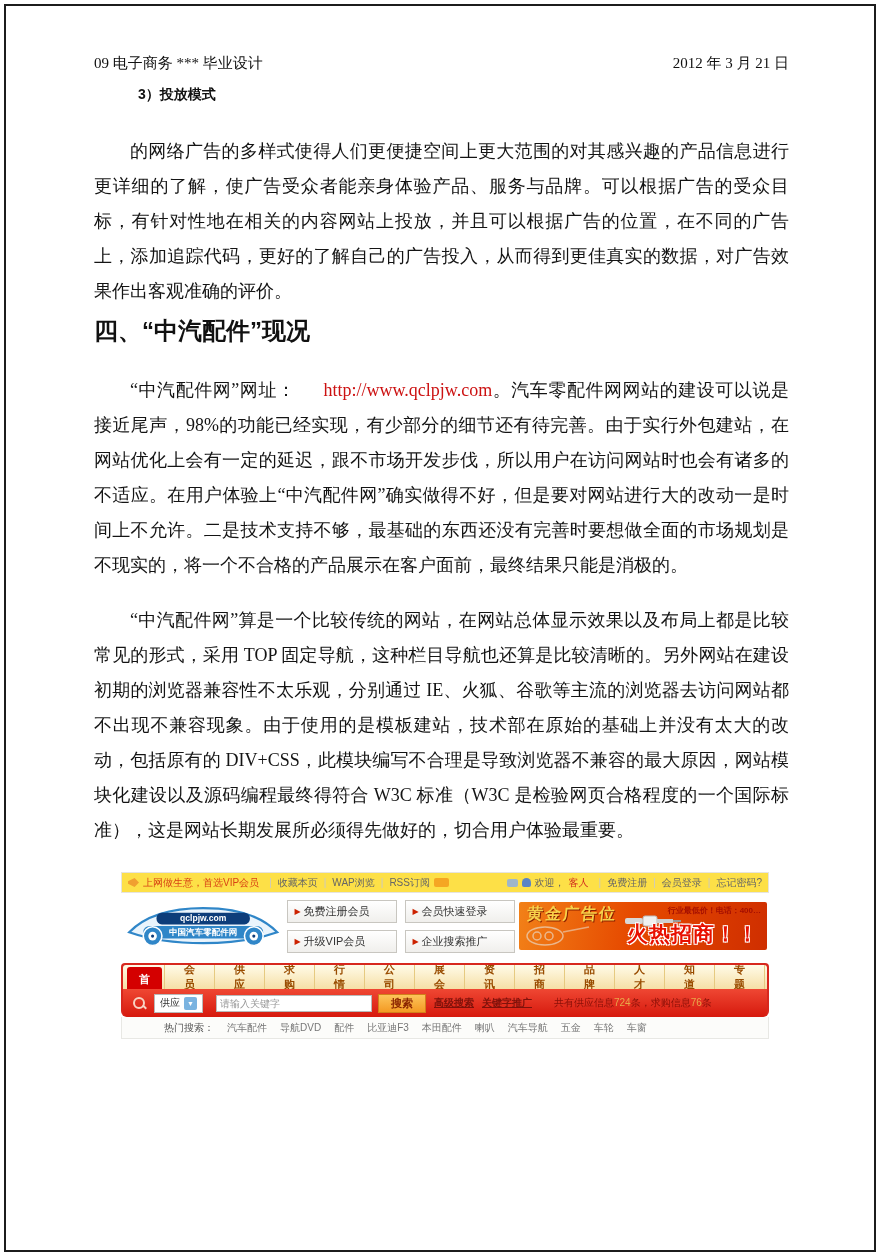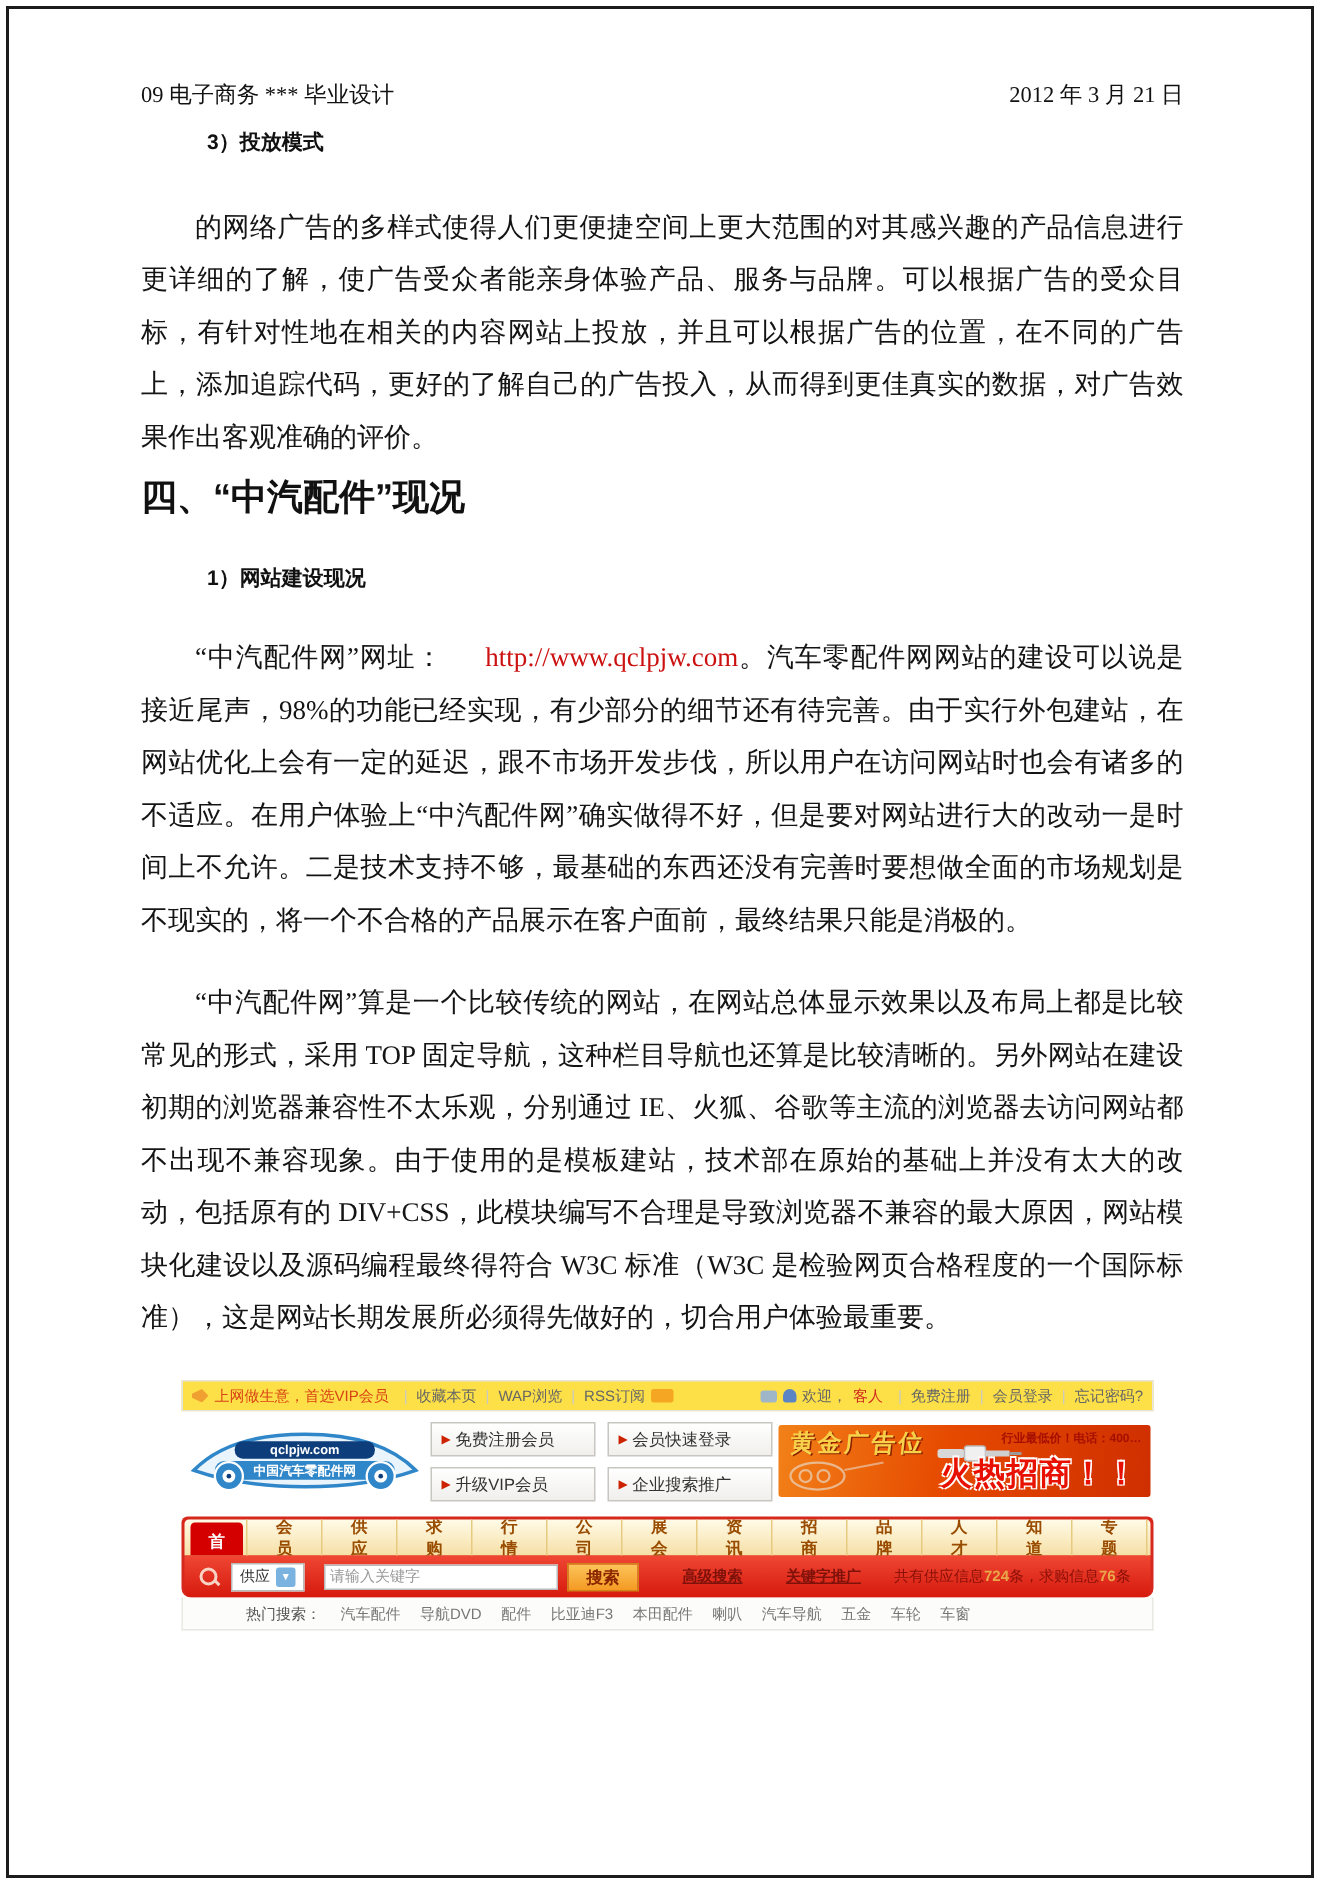--- a/index.html
+++ b/index.html
@@ -66,23 +66,23 @@
   .mag::after{content:"";position:absolute;left:9px;top:9px;width:5px;height:2px;background:#f8d3c3;transform:rotate(45deg);}
   .cat-box{background:#fff;height:17px;display:flex;align-items:center;font-size:10px;color:#333;
            padding:0 5px;border:1px solid #b9b9b9;cursor:pointer;}
   .cat-arrow{width:13px;height:13px;background:#7ab3e0;color:#fff;font-size:7px;display:flex;align-items:center;
              justify-content:center;margin-left:4px;border-radius:2px;}
   .kw-input{height:15px;width:148px;border:1px solid #b9b9b9;font-size:10px;padding:0 3px;margin-left:13px;
             font-family:inherit;color:#333;}
   .kw-input::placeholder{color:#999;}
   .search-btn{height:19px;margin-left:6px;background:linear-gradient(#fcc45a,#f49a23);border:1px solid #d2801a;
               color:#8b2500;font-weight:bold;font-size:11px;padding:0 12px;cursor:pointer;font-family:inherit;}
-  .red-link{color:#7e120b;font-weight:bold;margin-left:29px;cursor:pointer;}
+  .red-link{color:#7e120b;font-weight:bold;margin-left:8px;cursor:pointer;}
   .stats{color:#8a1008;margin-left:22px;}
-  .stats b{color:#e8a84a;font-weight:bold;text-align:center;}
+  .stats b{color:#e8a84a;font-weight:normal;text-align:center;}
   .hotsearch{background:#fcfcfa;border:1px solid #e8e8e4;border-top:none;height:21px;display:flex;
              align-items:center;font-size:10px;color:#555;padding-left:42px;}
   .hot-items{display:flex;}
   .hot-items span{color:#777;margin-left:13px;cursor:pointer;}
 </style>
 </head>
 <body>
 
 <div class="page">
 
@@ -91,21 +91,20 @@
     <span>2012 年 3 月 21 日</span>
   </div>
 
 
   <h3 class="sub-heading">3）投放模式</h3>
 
   <p class="body-text indent mt-para2">的网络广告的多样式使得人们更便捷空间上更大范围的对其感兴趣的产品信息进行更详细的了解，使广告受众者能亲身体验产品、服务与品牌。可以根据广告的受众目标，有针对性地在相关的内容网站上投放，并且可以根据广告的位置，在不同的广告上，添加追踪代码，更好的了解自己的广告投入，从而得到更佳真实的数据，对广告效果作出客观准确的评价。</p>
 
   <h2 class="main-heading">四、“中汽配件”现况</h2>
 
-  <h3 class="sub-heading h41">1）网站建设现况</h3>
 
   <p class="body-text indent mt-para3"><span>“中汽配件网”网址：</span><a href="#" class="doc-link">http://www.qclpjw.com</a><span>。汽车零配件网网站的建设可以说是接近尾声，98%的功能已经实现，有少部分的细节还有待完善。由于实行外包建站，在网站优化上会有一定的延迟，跟不市场开发步伐，所以用户在访问网站时也会有诸多的不适应。在用户体验上“中汽配件网”确实做得不好，但是要对网站进行大的改动一是时间上不允许。二是技术支持不够，最基础的东西还没有完善时要想做全面的市场规划是不现实的，将一个不合格的产品展示在客户面前，最终结果只能是消极的。</span></p>
 
   <p class="body-text indent mt-para4">“中汽配件网”算是一个比较传统的网站，在网站总体显示效果以及布局上都是比较常见的形式，采用 TOP 固定导航，这种栏目导航也还算是比较清晰的。另外网站在建设初期的浏览器兼容性不太乐观，分别通过 IE、火狐、谷歌等主流的浏览器去访问网站都不出现不兼容现象。由于使用的是模板建站，技术部在原始的基础上并没有太大的改动，包括原有的 DIV+CSS，此模块编写不合理是导致浏览器不兼容的最大原因，网站模块化建设以及源码编程最终得符合 W3C 标准（W3C 是检验网页合格程度的一个国际标准），这是网站长期发展所必须得先做好的，切合用户体验最重要。</p>
 
   <div class="shot">
 
     <div class="shot-topbar">
       <div class="tb-left">
         <span class="mini-icon icon-megaphone"></span>

